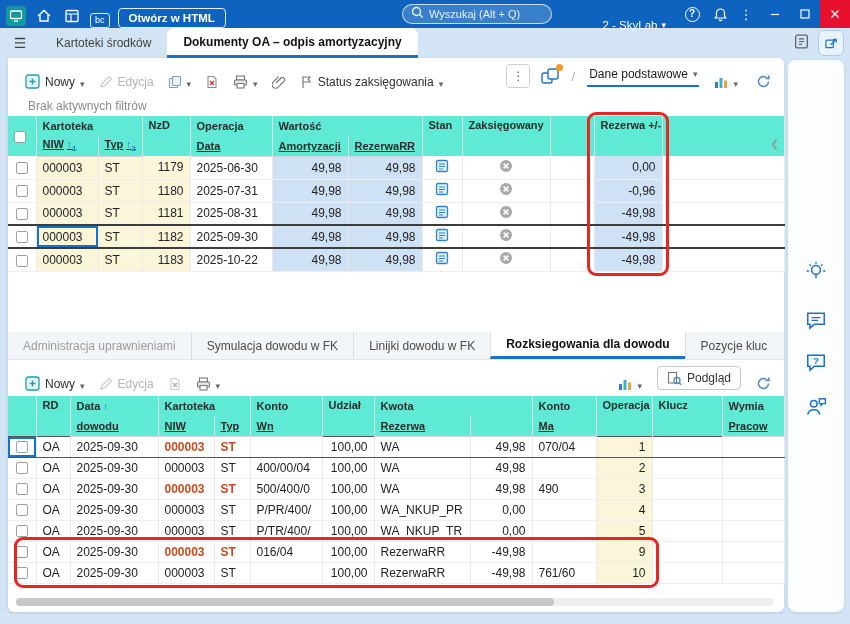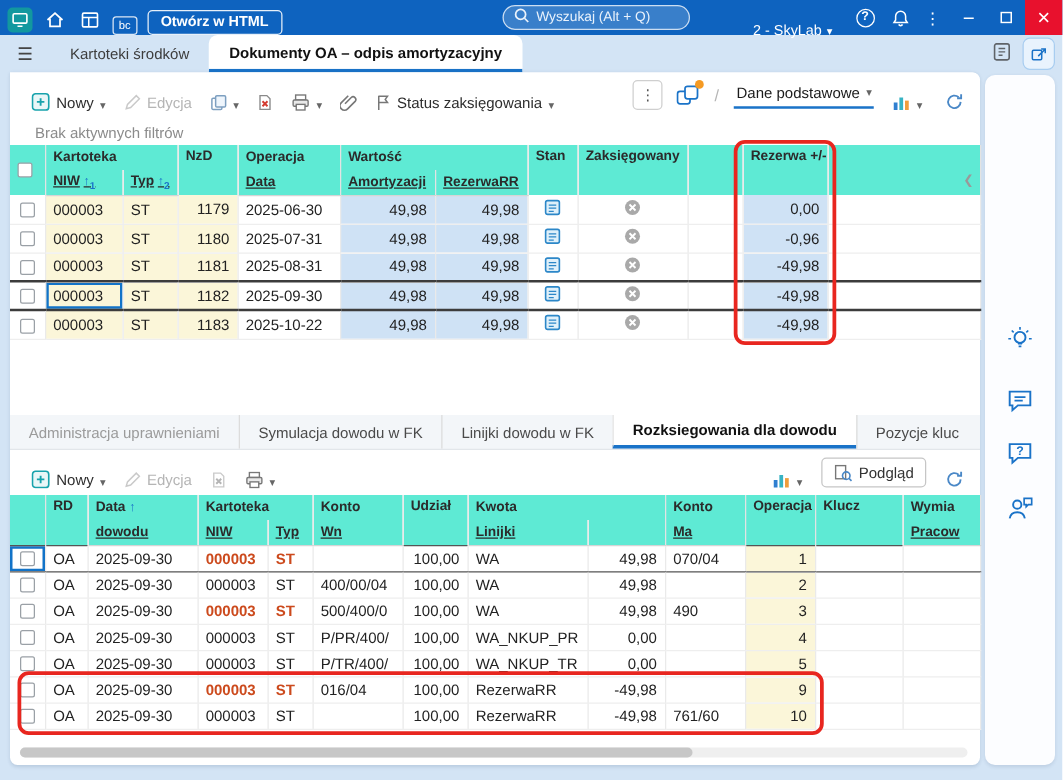--- a/index.html
+++ b/index.html
@@ -568,21 +568,21 @@
           <th>Konto</th>
           <th rowspan="2" class="va-top">Operacja</th>
           <th rowspan="2" class="va-top">Klucz</th>
           <th>Wymia</th>
         </tr>
         <tr>
           <th>dowodu</th>
           <th>NIW</th>
           <th>Typ</th>
           <th>Wn</th>
-          <th>Linijki</th>
+          <th>Rezerwa</th>
           <th></th>
           <th>Ma</th>
           <th>Pracow</th>
         </tr>
       </thead>
       <tbody>
             <tr class="cur">
               <td class="t-center focus-cell"><span class="cb"></span></td>
               <td>OA</td>
               <td>2025-09-30</td>

